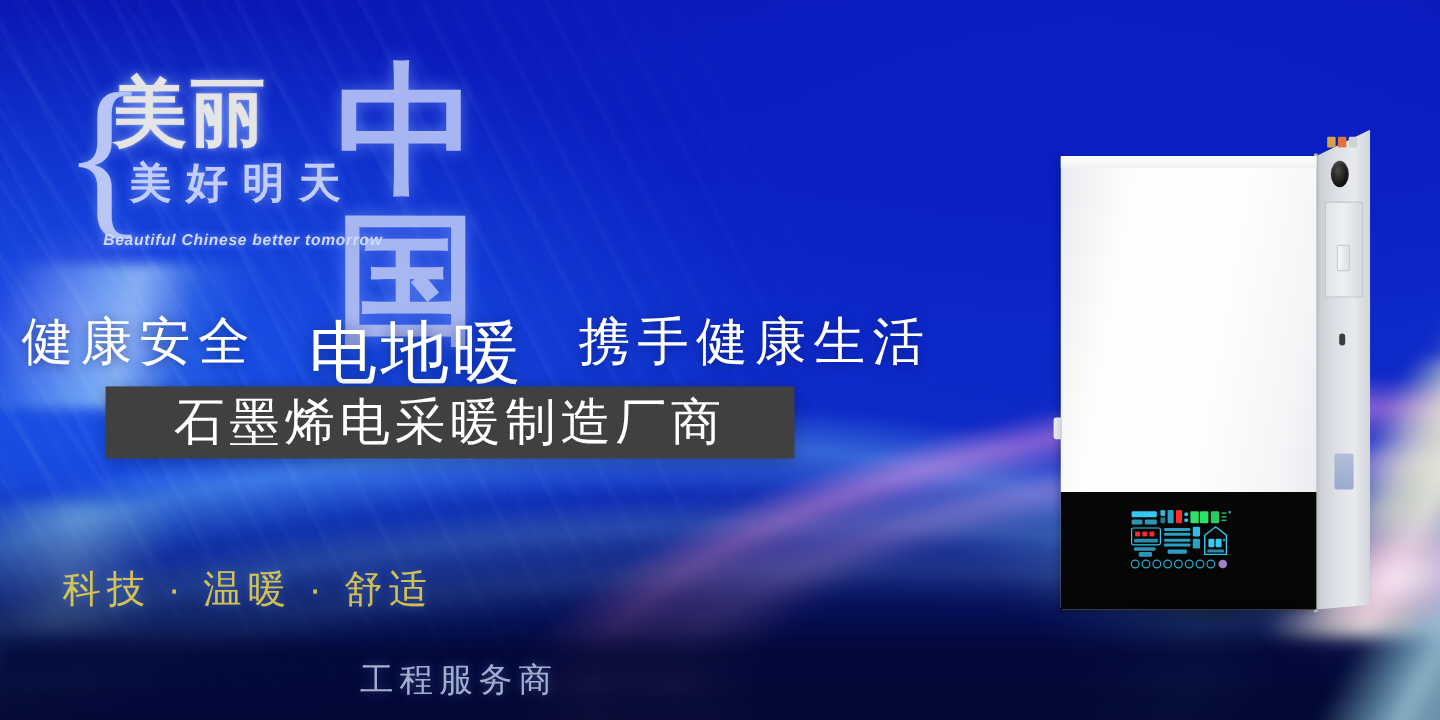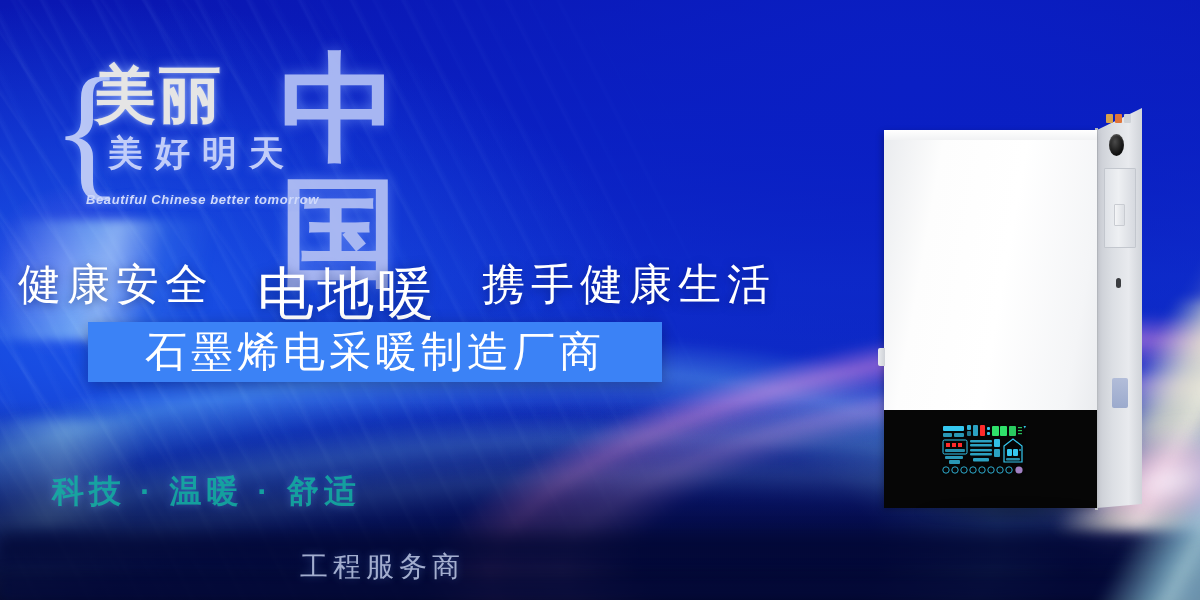--- a/index.html
+++ b/index.html
@@ -310,43 +310,43 @@
     text-shadow: 0 2px 12px rgba(0,20,90,0.6);
   }
 
   
   .redbar {
     position: absolute;
     left: 88px;
     top: 322px;
     width: 574px;
     height: 60px;
-    background: #3b82f6;
+    background: #404040;
     display: flex;
     align-items: center;
     justify-content: center;
     box-shadow: 0 3px 14px rgba(0,0,0,0.28);
   }
   .redbar-text {
     font-size: 42px;
     letter-spacing: 4px;
     color: #ffffff;
     font-weight: 500;
     line-height: 1;
   }
 
   
   .tagline1 {
     position: absolute;
     left: 52px;
     top: 470px;
     font-size: 32px;
     letter-spacing: 5px;
-    color: #14b8a6;
-    font-weight: 700;
+    color: #fde047;
+    font-weight: 400;
     opacity: .82;
     text-shadow: 0 0 9px rgba(120,170,255,0.45);
   }
   .tagline2 {
     position: absolute;
     left: 300px;
     top: 548px;
     font-size: 28px;
     letter-spacing: 5px;
     color: #ccd8f5;

